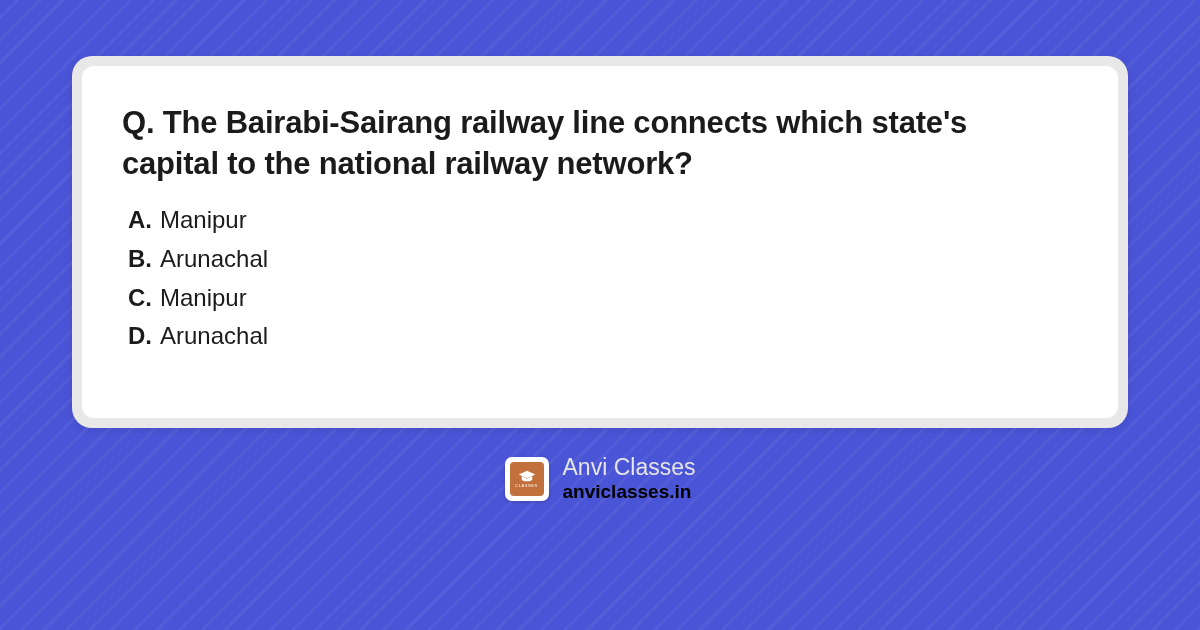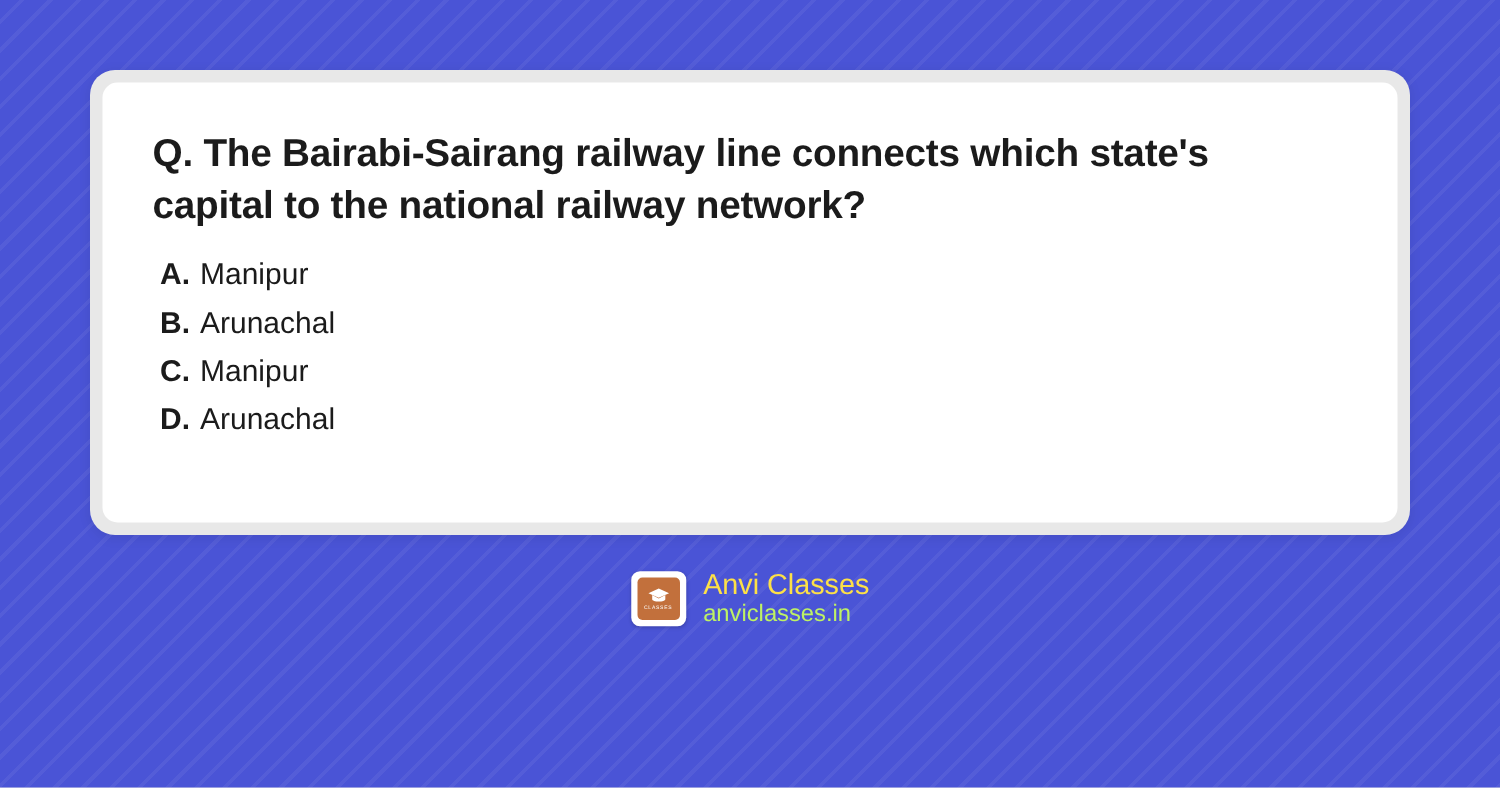--- a/index.html
+++ b/index.html
@@ -127,29 +127,29 @@
   }
 
   .brand-text {
     display: flex;
     flex-direction: column;
     justify-content: center;
     line-height: 1.18;
   }
 
   .brand-name {
-    color: #fde047;
+    color: #e5e5e5;
     font-size: 23px;
     font-weight: normal;
   }
 
   .brand-url {
-    color: #bef264;
+    color: #000000;
     font-size: 19px;
-    font-weight: normal;
+    font-weight: bold;
   }
 </style>
 </head>
 <body>
 
 <div class="stage">
 
   <div class="card-outer">
     <div class="card">
 

